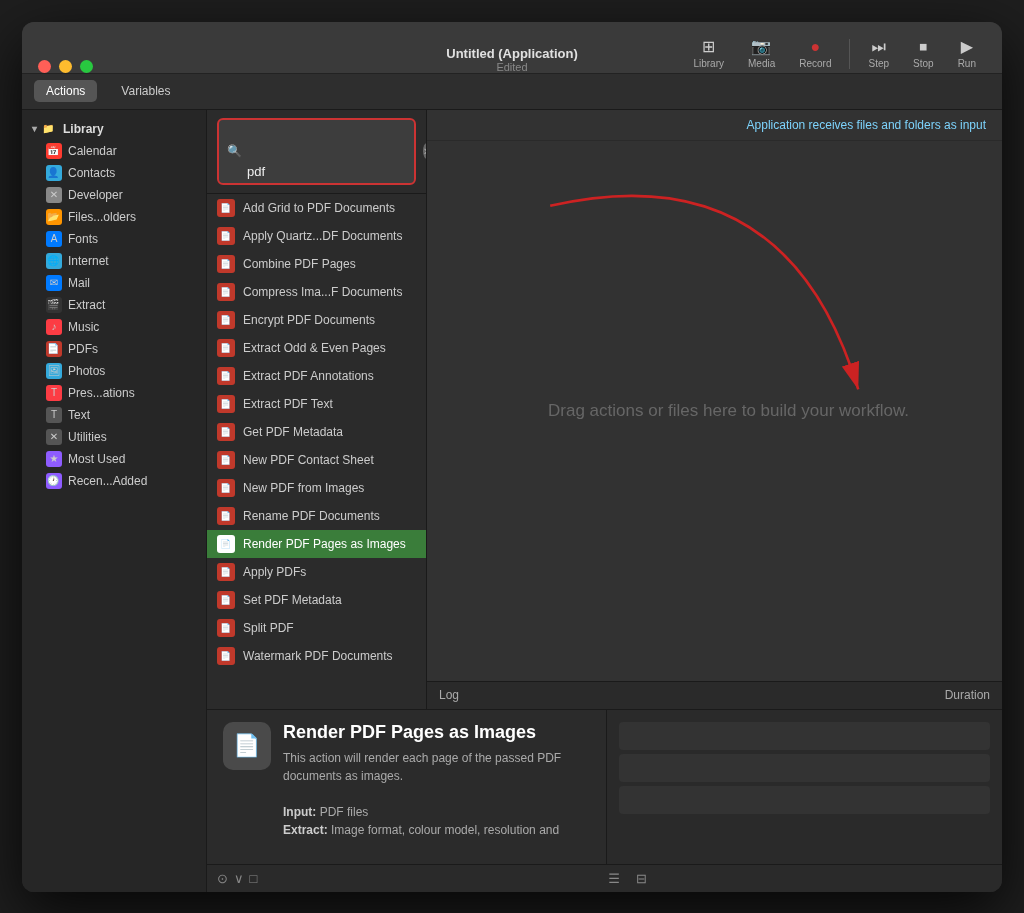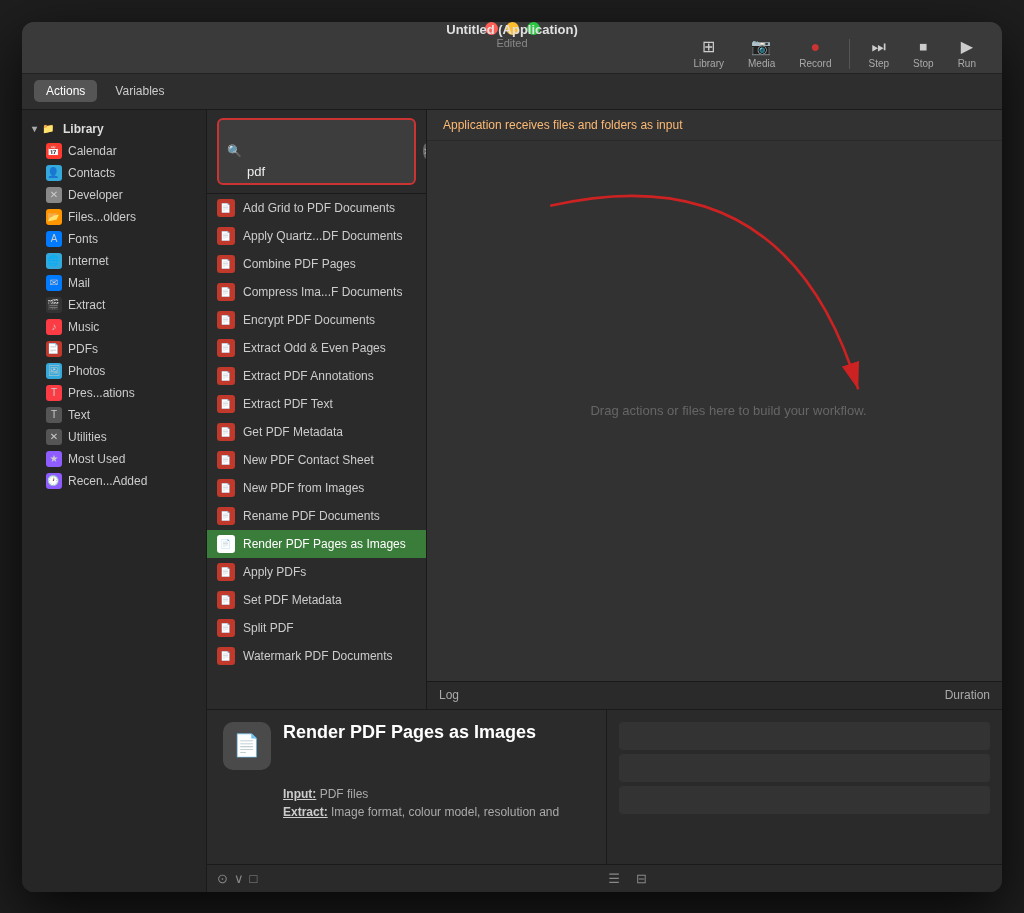--- a/index.html
+++ b/index.html
@@ -21,25 +21,24 @@
       overflow: hidden;
       display: flex;
       flex-direction: column;
       box-shadow: 0 20px 60px rgba(0,0,0,0.8);
     }
     
     .title-bar {
       background: #3a3a3a;
       height: 52px;
       display: flex;
-      align-items: center;
+      align-items: flex-end;
       padding: 0 16px;
       position: relative;
       border-bottom: 1px solid #222;
-      flex-direction: column;
     }
     .traffic-lights {
       display: flex;
       gap: 8px;
       align-items: center;
     }
     .traffic-light {
       width: 13px;
       height: 13px;
       border-radius: 50%;
@@ -94,21 +93,21 @@
       margin: 0 4px;
     }
     
     .subtoolbar {
       background: #2e2e2e;
       height: 36px;
       display: flex;
       align-items: center;
       padding: 0 12px;
       border-bottom: 1px solid #1a1a1a;
-      gap: 6px;
+      gap: 12px;
     }
     .sub-tab {
       padding: 4px 12px;
       border-radius: 5px;
       font-size: 12px;
       cursor: pointer;
       color: #ccc;
     }
     .sub-tab.active {
       background: #555;
@@ -248,36 +247,36 @@
     .workflow-area {
       flex: 1;
       background: #323232;
       display: flex;
       flex-direction: column;
       overflow: hidden;
       position: relative;
     }
     .workflow-header {
       padding: 8px 16px;
-      color: #fdba74;
-      font-size: 12px;
-      text-align: left;
+      color: #7dd3fc;
+      font-size: 12px;
+      text-align: right;
       border-bottom: 1px solid #2a2a2a;
     }
     .workflow-canvas {
       flex: 1;
       display: flex;
       align-items: center;
       justify-content: center;
       position: relative;
       overflow: hidden;
     }
     .workflow-drop-hint {
       color: #666;
-      font-size: 13px;
+      font-size: 17px;
       text-align: right;
       margin-left: 28px;
     }
     .arrow-overlay {
       position: absolute;
       top: 0;
       left: 0;
       width: 100%;
       height: 100%;
       pointer-events: none;
@@ -332,21 +331,21 @@
       color: #fff;
       font-size: 18px;
       font-weight: 700;
       margin-bottom: 6px;
     }
     .bottom-desc {
       color: #aaa;
       font-size: 12px;
       line-height: 1.5;
     }
-    .bottom-desc strong { color: #ccc; text-decoration: underline; }
+    .bottom-desc strong { color: #ccc; }
     .bottom-right {
       flex: 1;
       background: #2a2a2a;
       display: flex;
       flex-direction: column;
       gap: 4px;
       padding: 12px;
       overflow: hidden;
     }
     .bottom-right-row {
@@ -622,20 +621,21 @@
       </div>
 
       <div class="bottom-panel">
         <div class="bottom-left">
           <div class="bottom-icon">
             <span>📄</span>
           </div>
           <div class="bottom-info">
             <div class="bottom-title">Render PDF Pages as Images</div>
             <div class="bottom-desc">
+              <span>This action will render each page of the passed PDF documents as images.</span>
               <br><br>
               <strong>Input:</strong>
               <span>PDF files</span>
               <br>
               <strong>Extract:</strong>
               <span>Image format, colour model, resolution and</span>
             </div>
           </div>
         </div>
         <div class="bottom-right">

